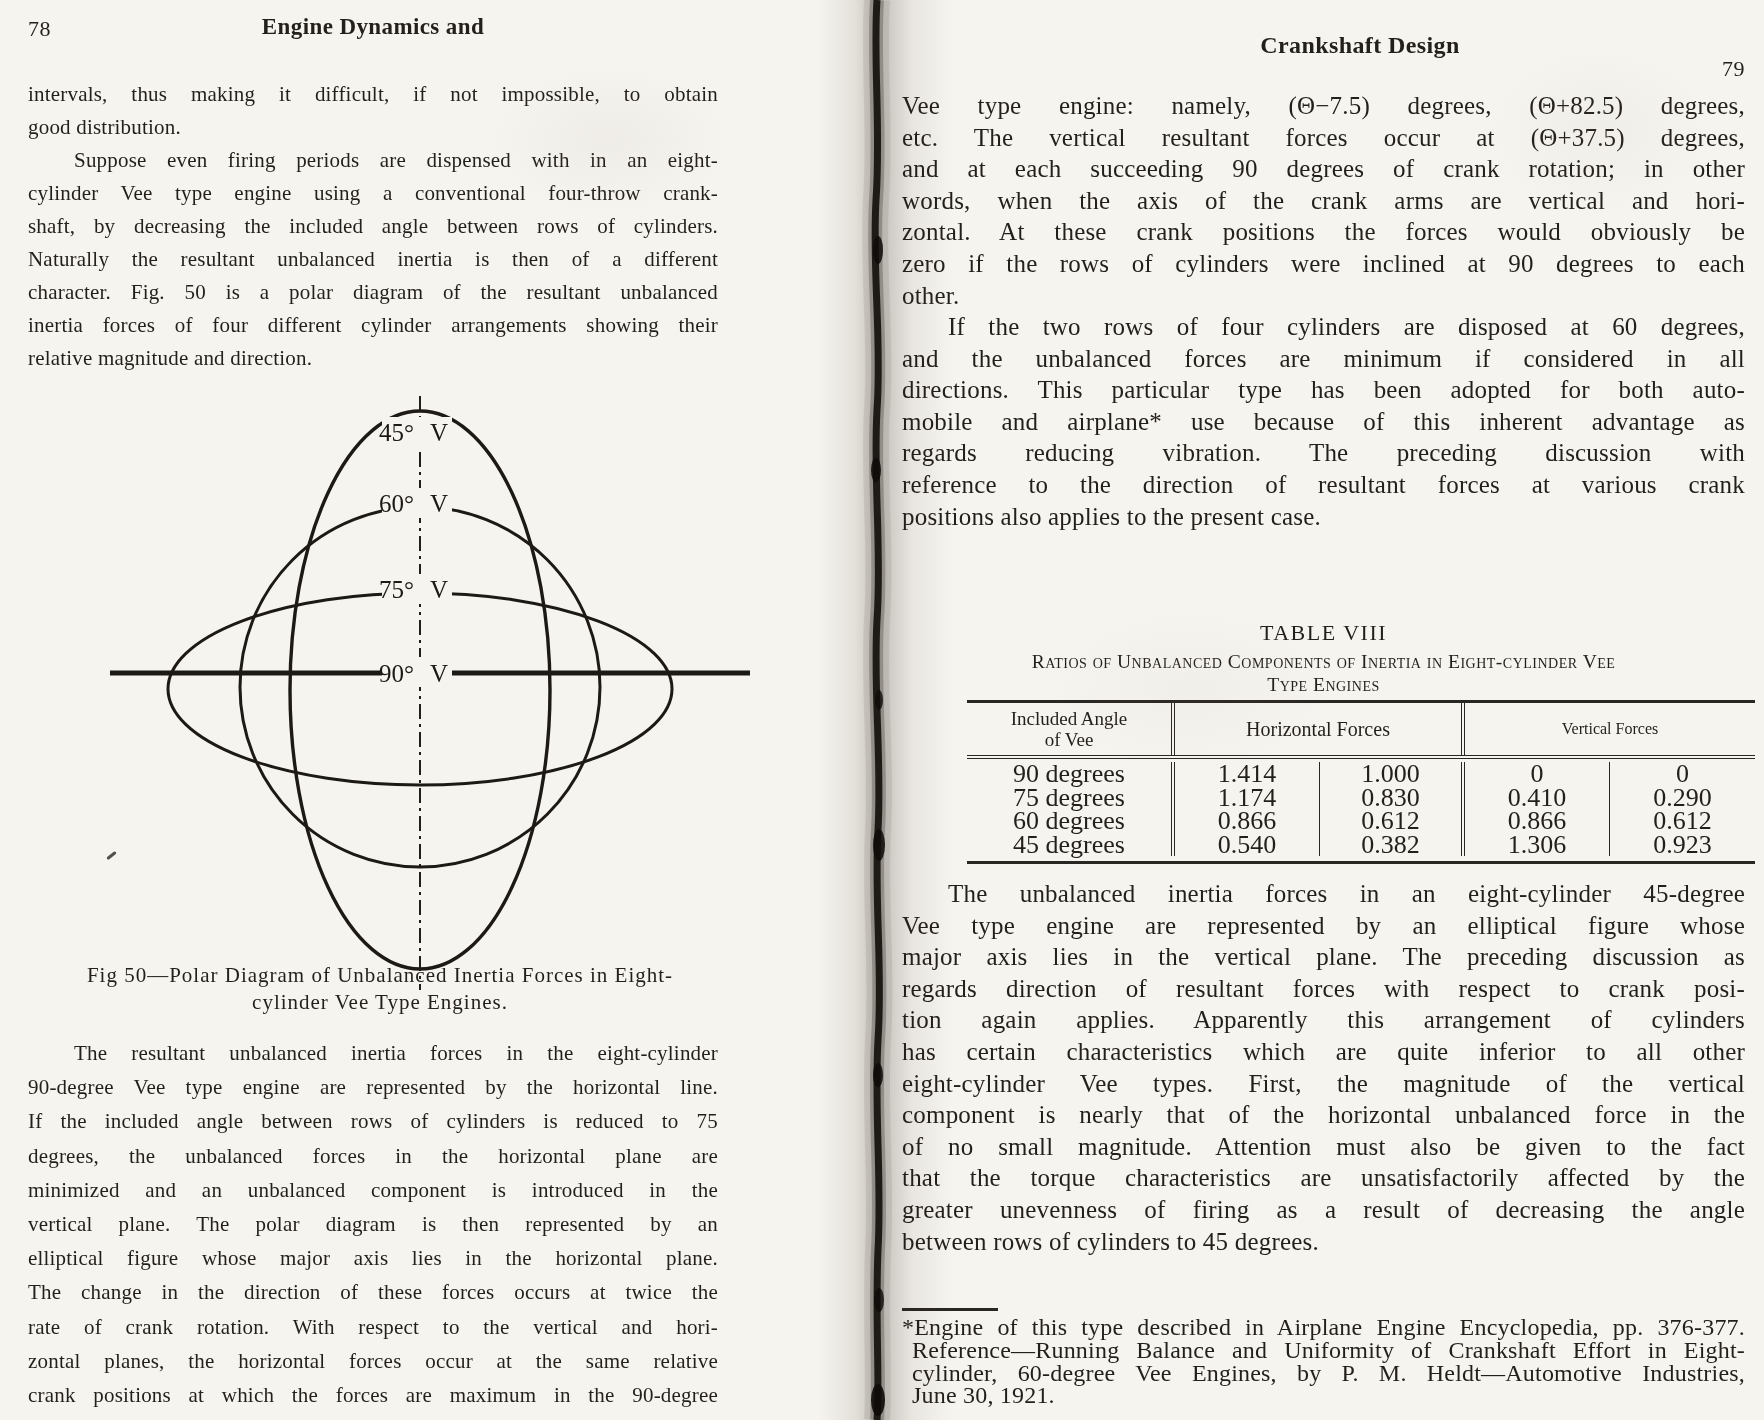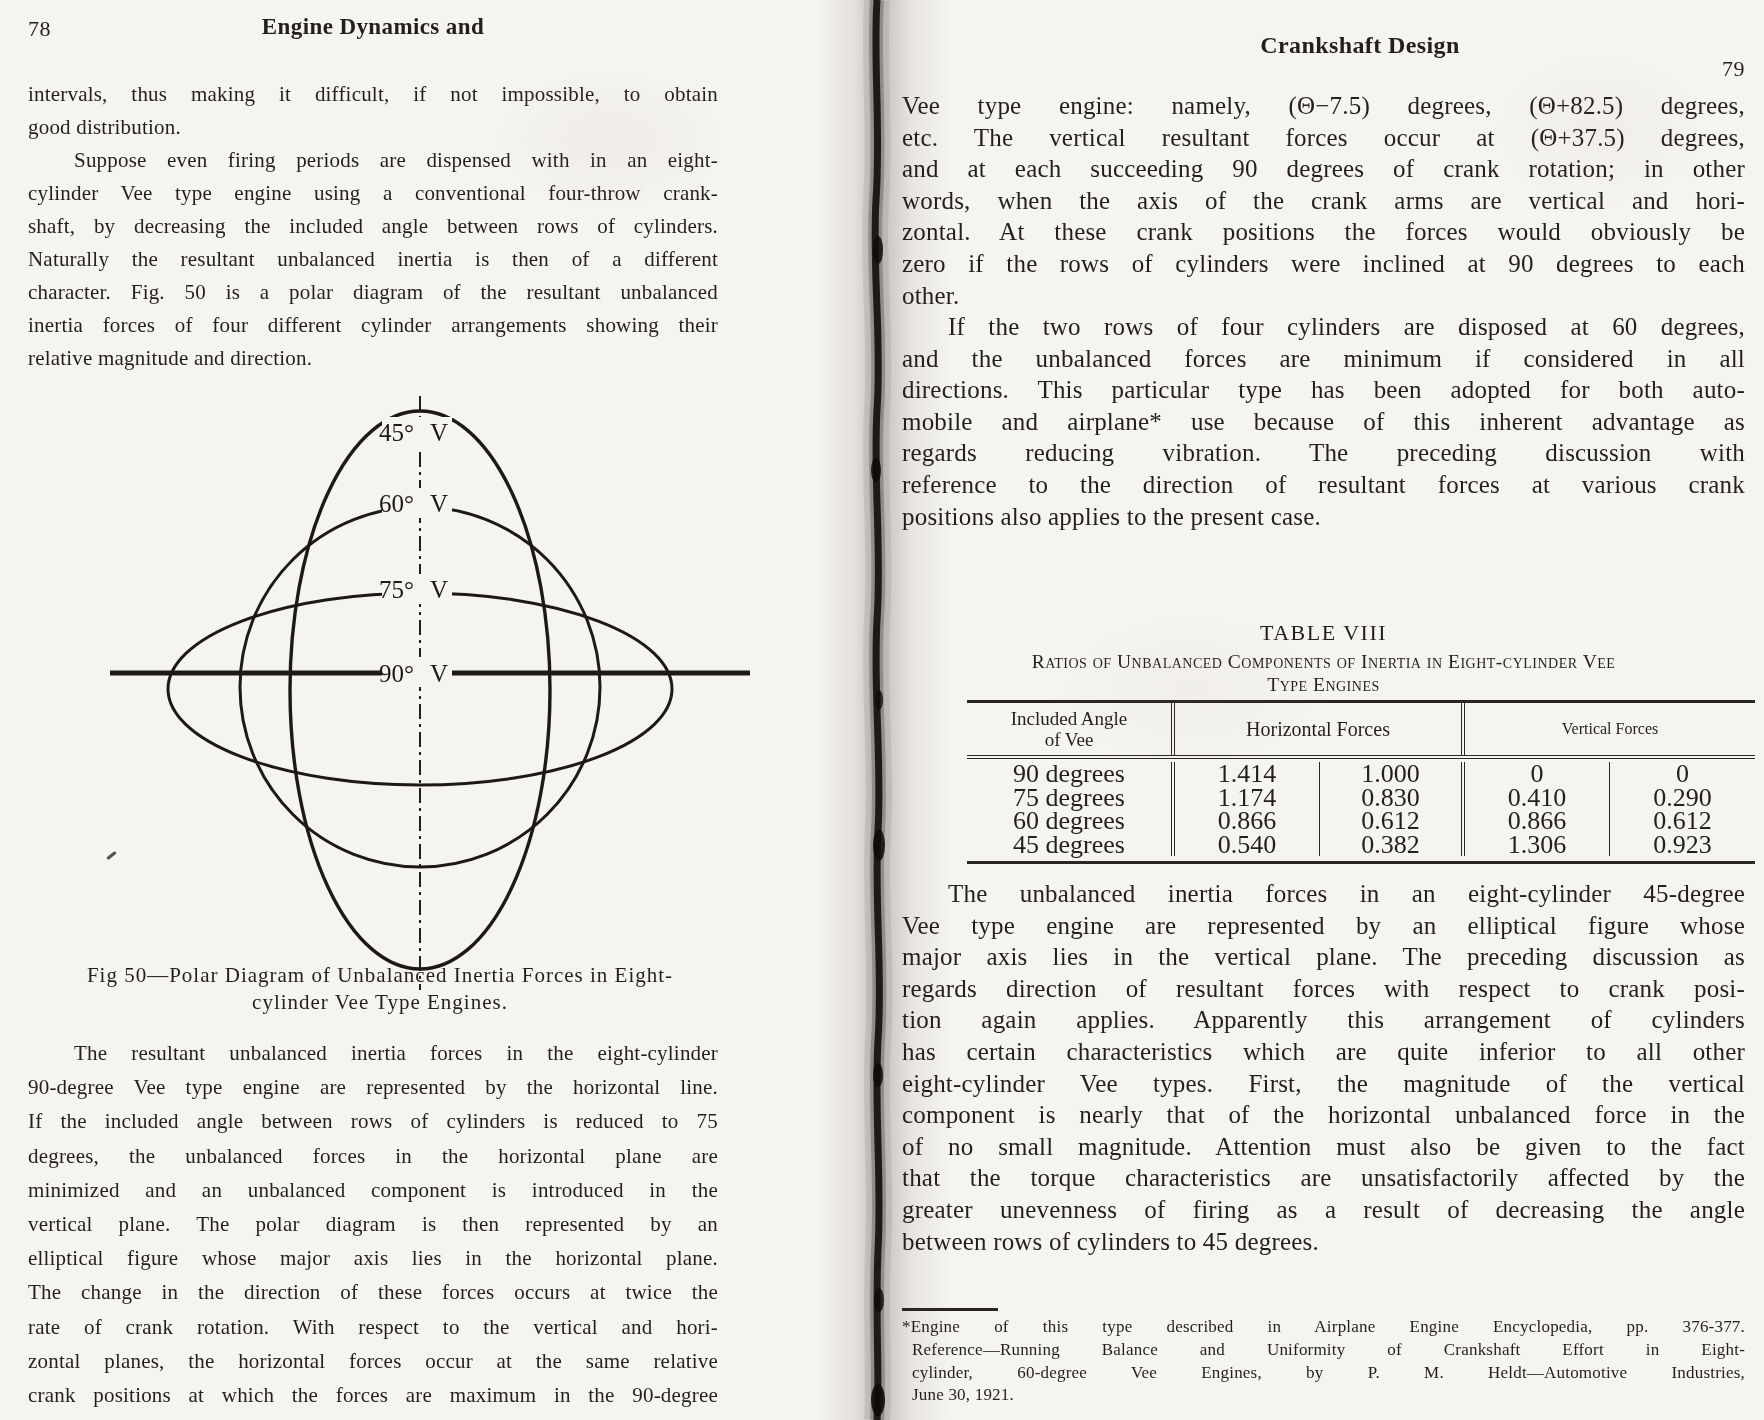--- a/index.html
+++ b/index.html
@@ -41,21 +41,21 @@
   .tbody{padding:3px 0 5px 0;}
   .trow{display:flex;height:23.5px;font-size:26px;line-height:23.5px;text-align:center;}
   .trow > div{box-sizing:border-box;}
   .tc0{width:208px;border-right:4px double #2a2622;}
   .tc1{width:145px;border-right:1px solid #2a2622;}
   .tc2{width:145px;border-right:4px double #2a2622;}
   .tc3{width:145px;border-right:1px solid #2a2622;}
   .tc4{width:145px;}
   
   .fnrule{left:902px;top:1308px;width:96px;height:2.5px;background:#2a2622;}
-  .fn{left:902px;top:1316px;width:843px;font-size:17px;line-height:22.8px;}
+  .fn{left:902px;top:1316px;width:843px;font-size:24px;line-height:22.8px;}
   .fn .tline:not(:first-child){padding-left:10px;}
   
   .gutter-shade{left:818px;top:0;width:134px;height:1420px;
     background:linear-gradient(90deg,
       rgba(110,102,90,0) 0%,
       rgba(110,102,90,.14) 28%,
       rgba(85,78,68,.30) 43%,
       rgba(55,49,42,.22) 52%,
       rgba(110,102,90,.10) 70%,
       rgba(110,102,90,0) 100%);}

